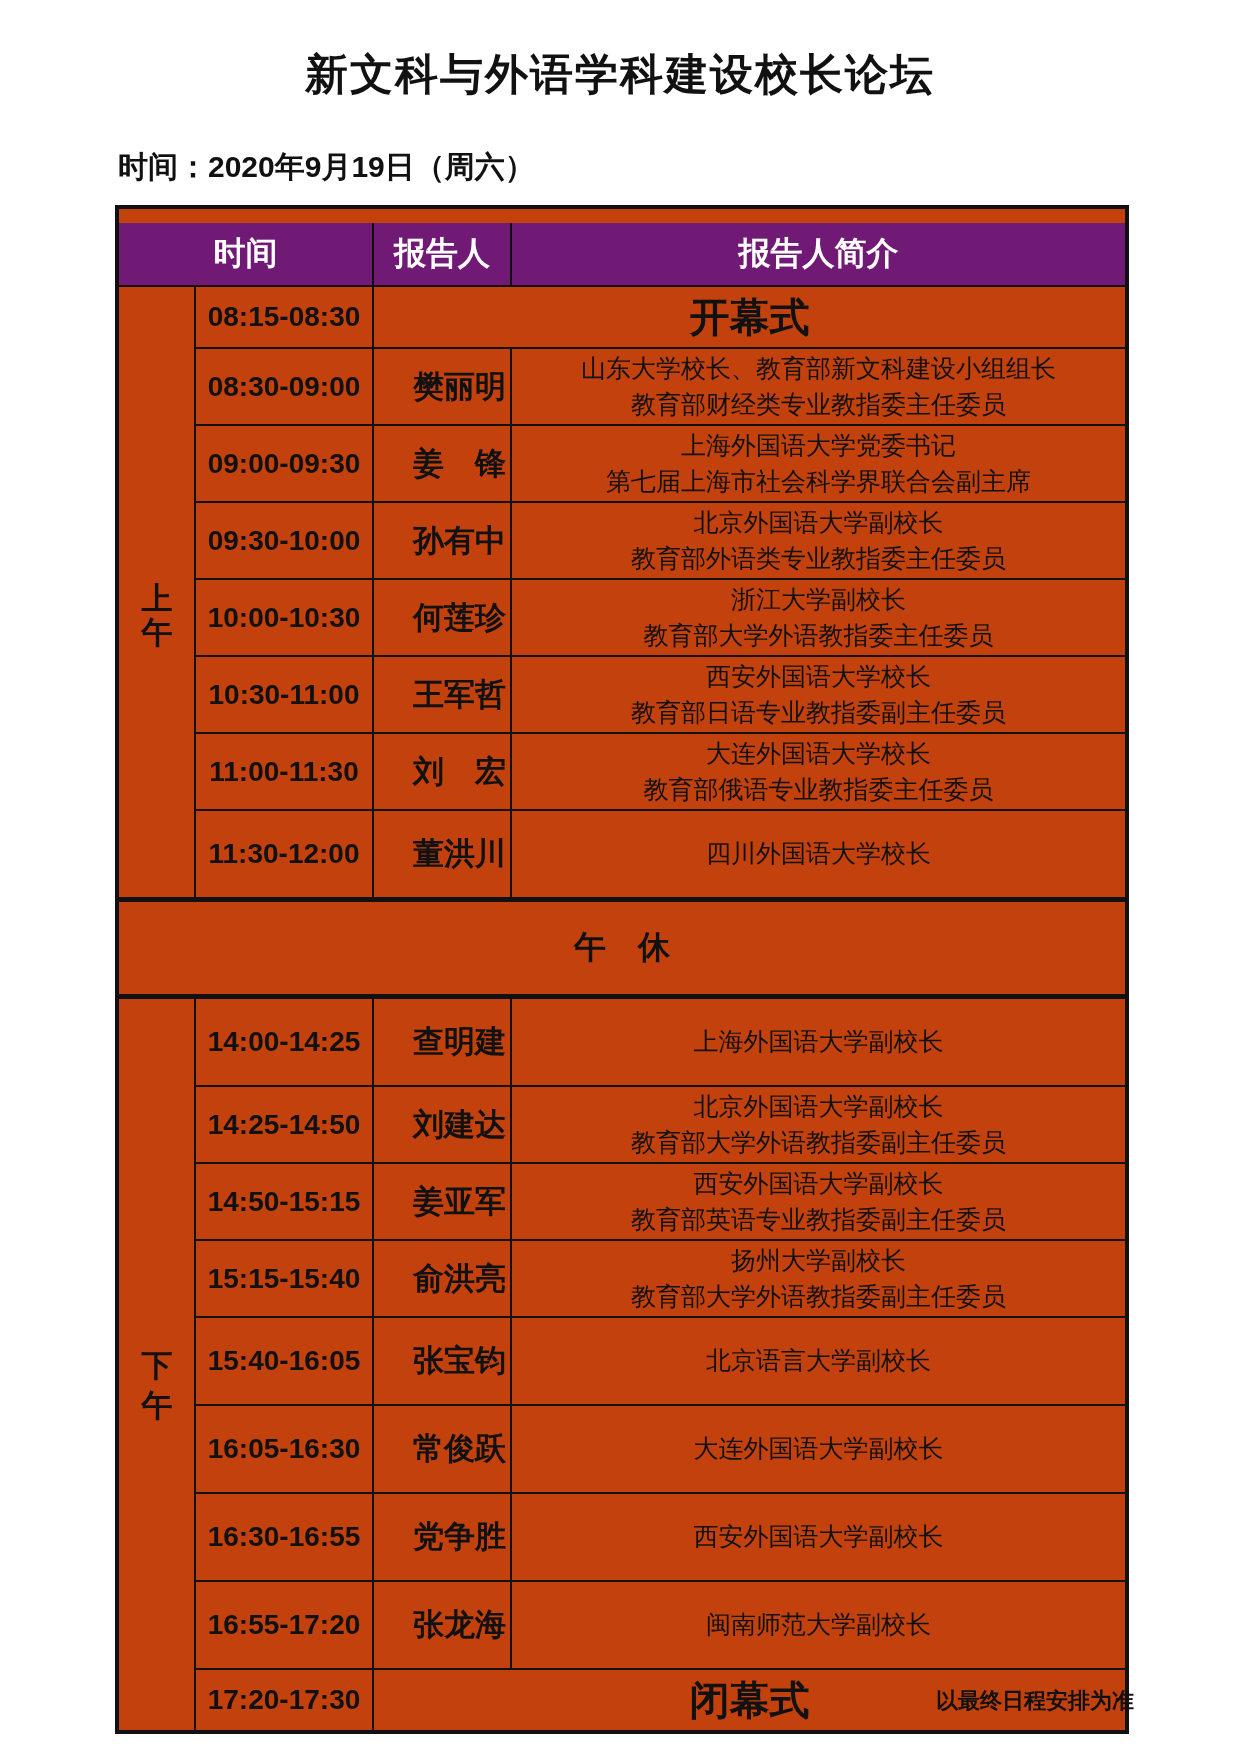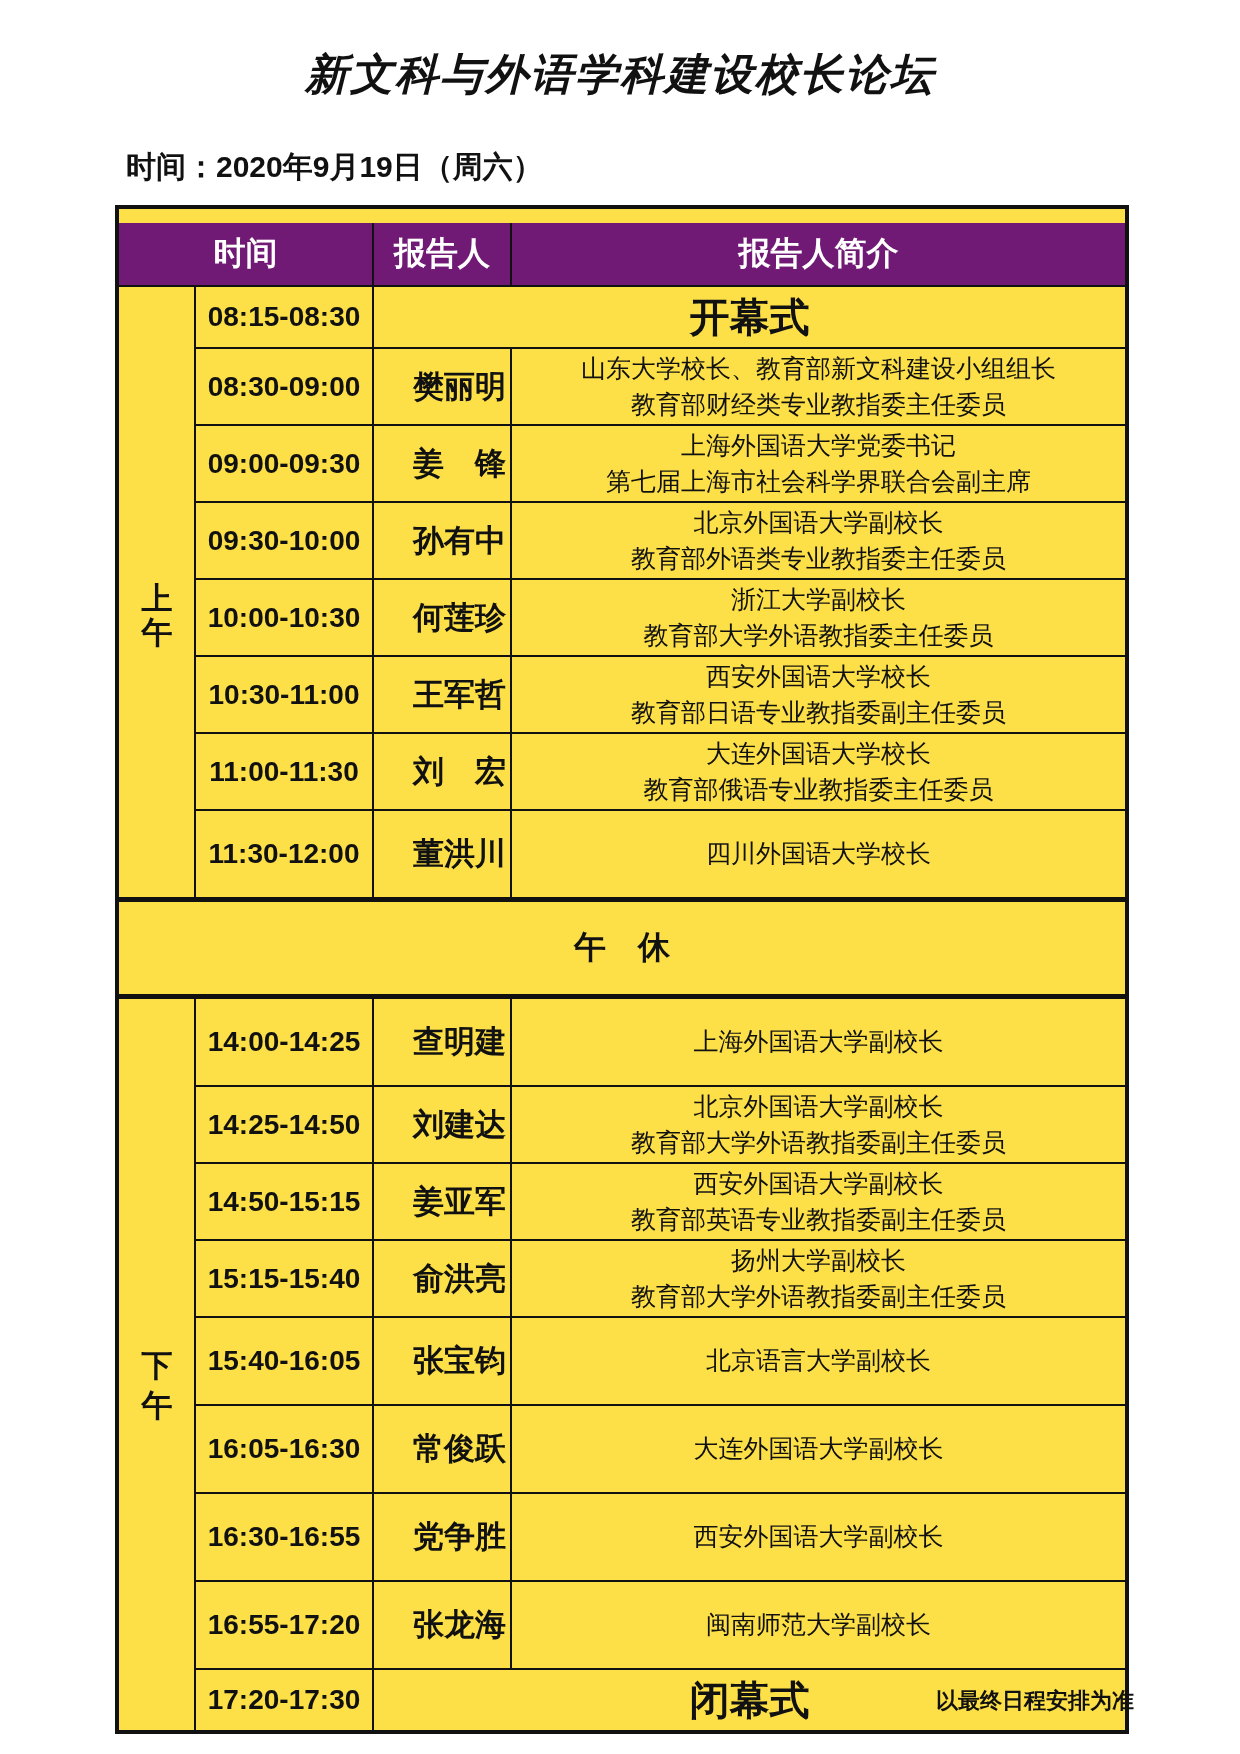--- a/index.html
+++ b/index.html
@@ -10,40 +10,39 @@
     font-family: "Liberation Sans", sans-serif;
     position: relative;
     overflow: hidden;
   }
   .title {
     margin: 46px 0 0 0;
     text-align: center;
     font-size: 43px;
     font-weight: bold;
     letter-spacing: 2px;
-    font-style: italic;
   }
   .meta {
     margin: 40px 0 0 115px;
     font-size: 30px;
     font-weight: bold;
     line-height: 1.5;
   }
-  .meta div { margin: 11px; }
+  .meta div { margin: 3px; }
   table.schedule {
     border-collapse: collapse;
     table-layout: fixed;
     width: 1010px;
     margin: 16px 0 0 115px;
     border: 4px solid #111111;
   }
   .schedule td, .schedule th {
     border: 2px solid #111111;
     padding: 2px 4px;
-    background: #fde047;
+    background: #c2410c;
   }
   tr.spacer td { border: 0; height: 14px; padding: 0; }
   thead th.colhead {
     border-top: 0;
     background: #701a75;
     color: #ffffff;
     font-size: 32px;
     font-weight: bold;
     height: 58px;
     text-align: center;

